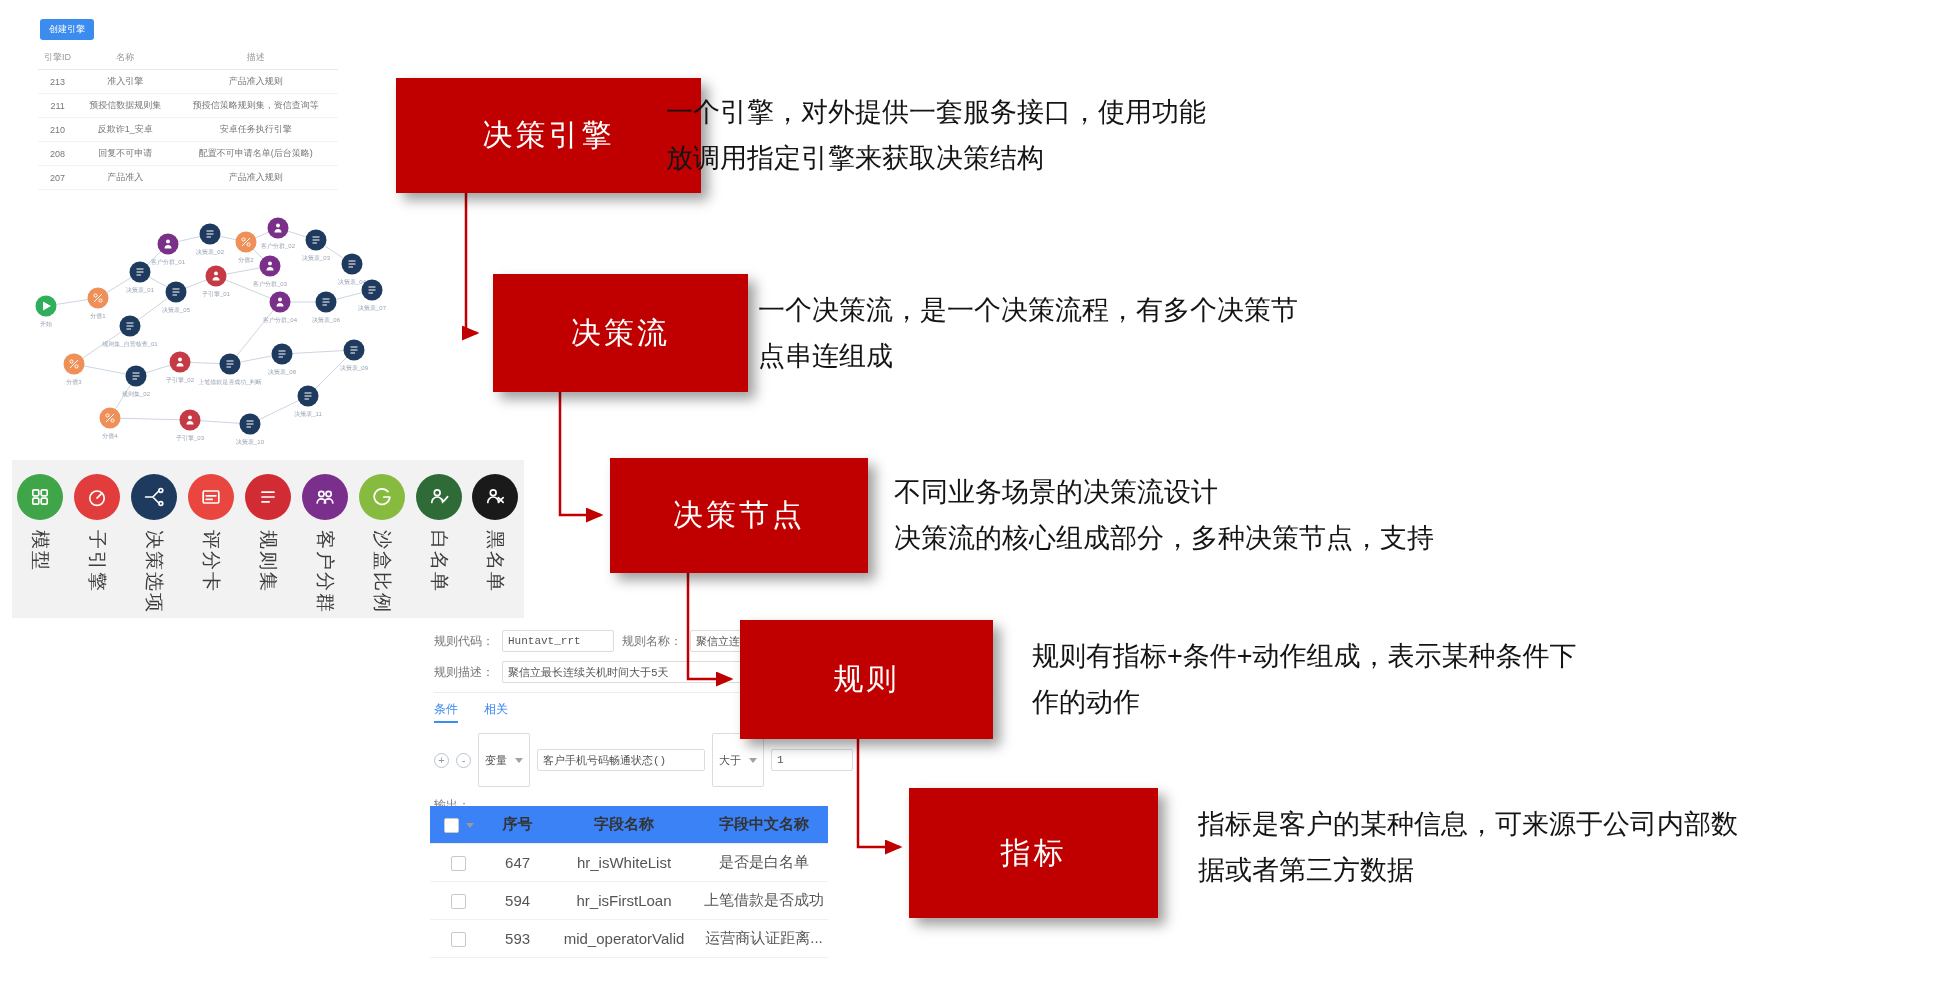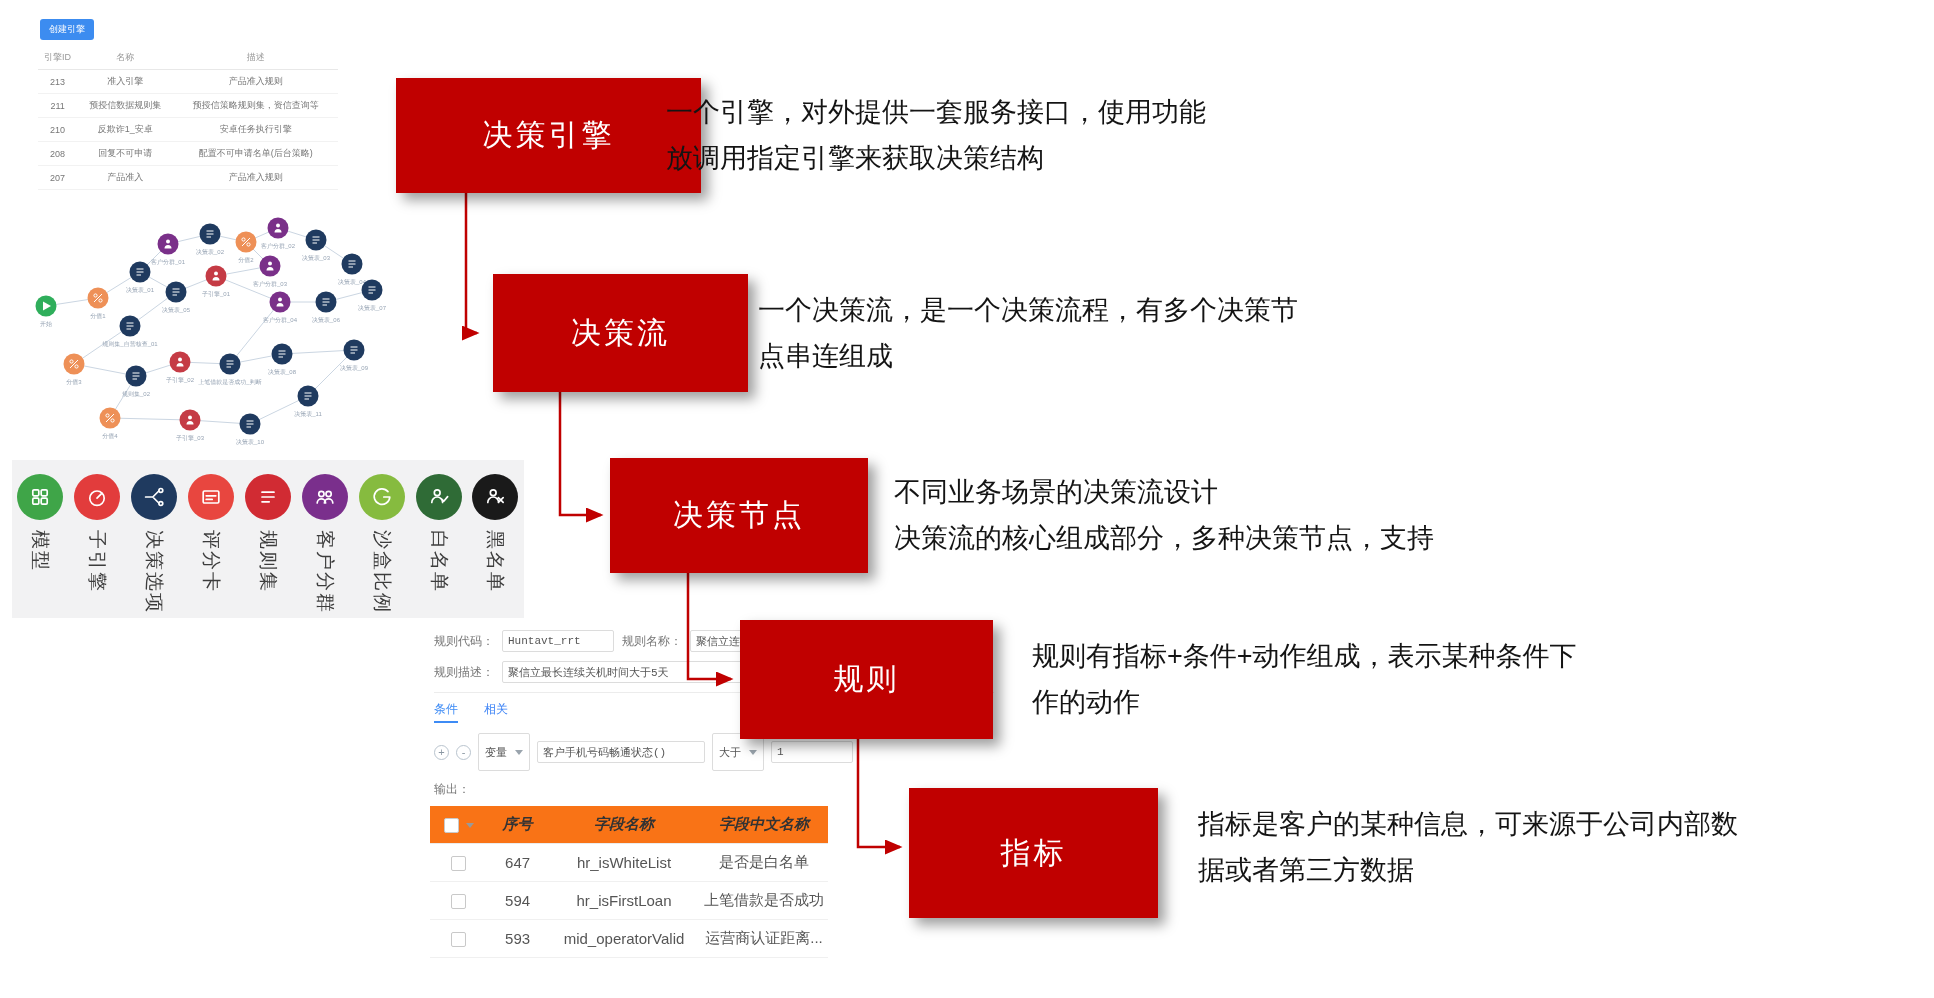--- a/index.html
+++ b/index.html
@@ -50,38 +50,38 @@
   .type-label{margin-top:10px;font-size:19px;color:#3c3c3c;letter-spacing:2px;
               writing-mode:vertical-rl;text-orientation:sideways;height:86px;}
 
   
   .rule-shot{position:absolute;left:430px;top:620px;width:600px;height:198px;background:#fff;z-index:1;
              font-size:12px;color:#777;padding:10px 0 0 4px;box-sizing:border-box;}
   .rp-row{display:flex;align-items:center;gap:8px;margin-bottom:9px;}
   .rp-label{color:#777;white-space:nowrap;}
   .ibox{border:1px solid #DCDCDC;border-radius:2px;height:20px;padding:0 5px;font-size:11px;color:#555;
         background:#fff;font-family:Liberation Mono, monospace;}
-  .sbox{border:1px solid #DCDCDC;border-radius:2px;height:20px;padding:8px 6px;font-size:11px;color:#555;
+  .sbox{border:1px solid #DCDCDC;border-radius:2px;height:20px;padding:16px 6px;font-size:11px;color:#555;
         background:#fff;display:inline-flex;align-items:center;gap:8px;white-space:nowrap;}
   .caret{width:0;height:0;border-left:4px solid transparent;border-right:4px solid transparent;
          border-top:5px solid #9aa4ad;display:inline-block;}
   .rp-divider{border-top:1px solid #ececec;margin:4px 0 8px 0;width:560px;}
   .rp-tabs{display:flex;gap:26px;margin-bottom:10px;font-size:12px;}
   .rp-tab{color:#3b82f6;cursor:pointer;padding-bottom:3px;}
   .rp-tab.active{color:#3D8BF5;border-bottom:2px solid #3D8BF5;}
   .rp-cond{display:flex;align-items:center;gap:7px;margin-bottom:8px;}
   .op-btn{width:15px;height:15px;border:1px solid #B9C4CE;border-radius:50%;color:#8A97A3;font-size:11px;
           line-height:13px;text-align:center;display:inline-block;background:#fff;cursor:pointer;box-sizing:border-box;}
   .rp-eq{color:#888;}
   .out-label{margin:10px 0 8px 0;color:#777;}
 
   
   .field-shot{position:absolute;left:430px;top:806px;width:398px;background:#fff;z-index:1;}
   .field-table{width:100%;border-collapse:collapse;font-size:15px;color:#555;}
-  .field-table th{background:#f97316;color:#333;font-weight:bold;padding:9px 4px;border-bottom:1px solid #EBEBEB;font-style:italic;}
+  .field-table th{background:#3b82f6;color:#333;font-weight:bold;padding:9px 4px;border-bottom:1px solid #EBEBEB;}
   .field-table td{padding:9px 4px;border-bottom:1px solid #F0F0F0;text-align:center;white-space:nowrap;
                   overflow:hidden;text-overflow:ellipsis;max-width:170px;}
   .cb{width:13px;height:13px;border:1px solid #c9c9c9;border-radius:2px;background:#fff;display:inline-block;
       vertical-align:middle;cursor:pointer;}
   .hdr-caret{width:0;height:0;border-left:4px solid transparent;border-right:4px solid transparent;
              border-top:5px solid #999;display:inline-block;margin-left:7px;vertical-align:middle;cursor:pointer;}
 </style>
 </head>
 <body>
 

